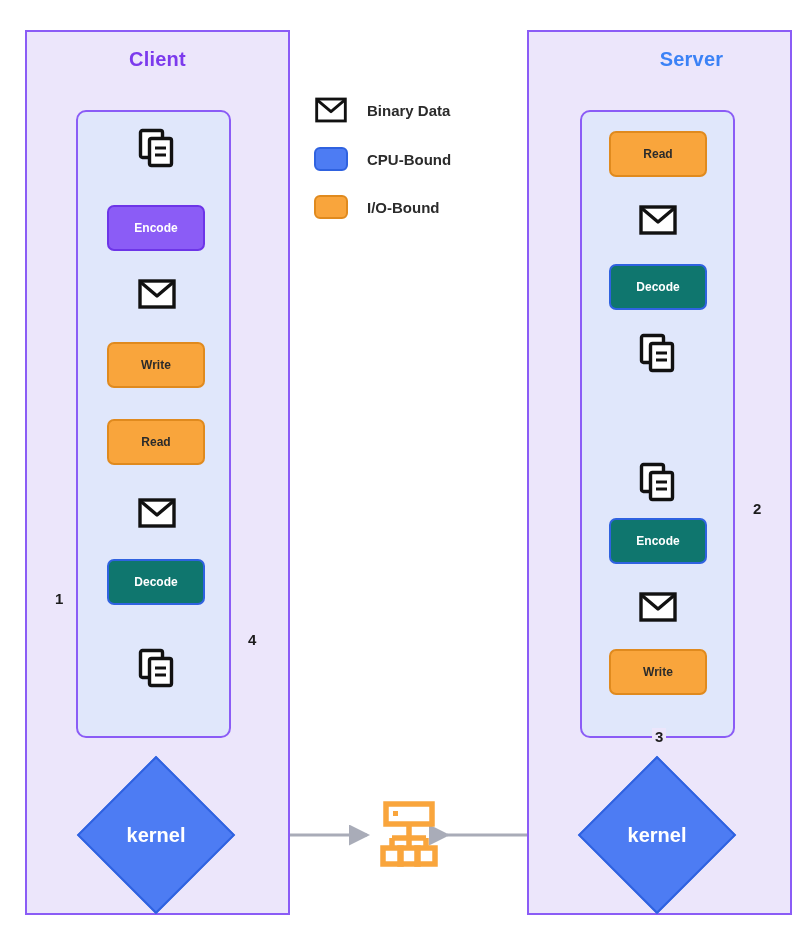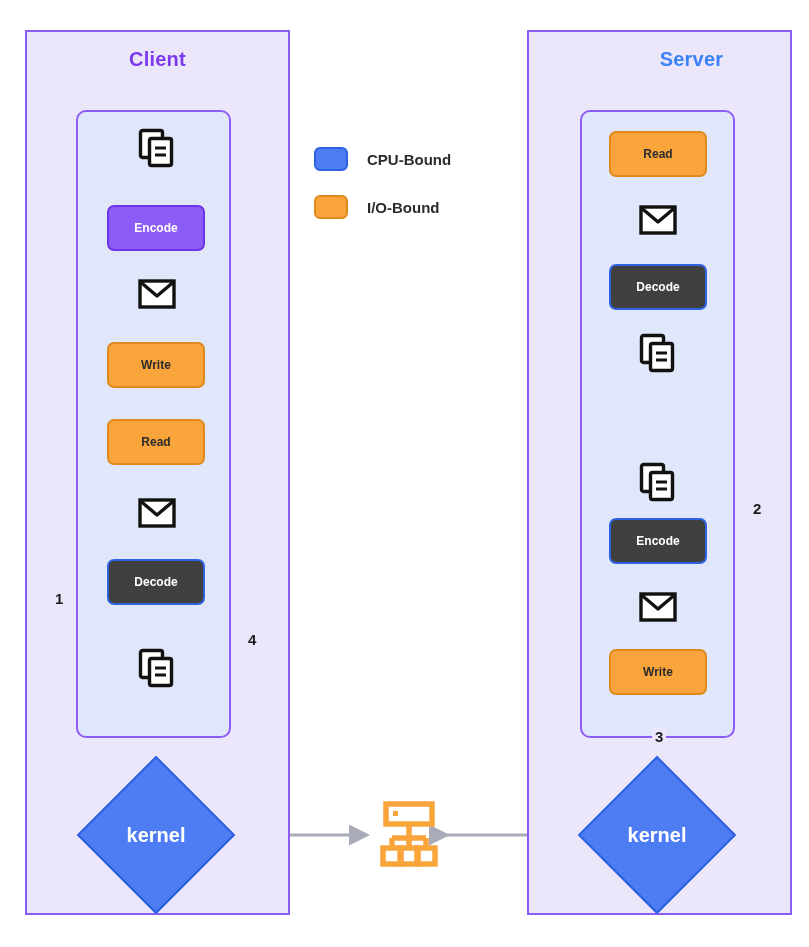--- a/index.html
+++ b/index.html
@@ -51,21 +51,21 @@
     box-sizing: border-box;
     display: flex;
     align-items: center;
     justify-content: center;
     font-size: 12px;
     font-weight: bold;
     border-radius: 7px;
     text-align: right;
   }
   .node.cpu {
-    background: #404040;
+    background: #0f766e;
     border: 2px solid #2f62e0;
     color: #ffffff;
   }
   .node.io {
     background: #f9a53c;
     border: 2px solid #e08a1e;
     color: #2b2b2b;
   }
   .node.encode-client {
     background: #8b5cf6;
@@ -254,20 +254,29 @@
       <line x1="17" y1="27" x2="28" y2="27" stroke="#111" stroke-width="3"></line>
     </svg>
   </span>
 
   <div class="kernel" style="left:100px; top:779px;"></div>
   <div class="kernel-label" style="left:100px; top:779px;">kernel</div>
 
   <div class="legend" style="left:313px; top:40px; width:200px; height:200px;">
 
 
+    <div class="legend-row" style="left:0; top:53px;">
+      <span class="legend-icon">
+        <svg width="32" height="26" viewBox="0 0 38 30">
+          <rect x="2" y="2" width="34" height="26" fill="#fff" stroke="#111" stroke-width="3.4"></rect>
+          <path d="M2.5,3 L19,17 L35.5,3" fill="none" stroke="#111" stroke-width="3.4" stroke-linejoin="round"></path>
+        </svg>
+      </span>
+      <span class="legend-label">Binary Data</span>
+    </div>
 
     <div class="legend-row" style="left:0; top:102px;">
       <span class="legend-icon">
         <span class="legend-swatch sw-cpu"></span>
       </span>
       <span class="legend-label">CPU-Bound</span>
     </div>
 
     <div class="legend-row" style="left:0; top:150px;">
       <span class="legend-icon">

